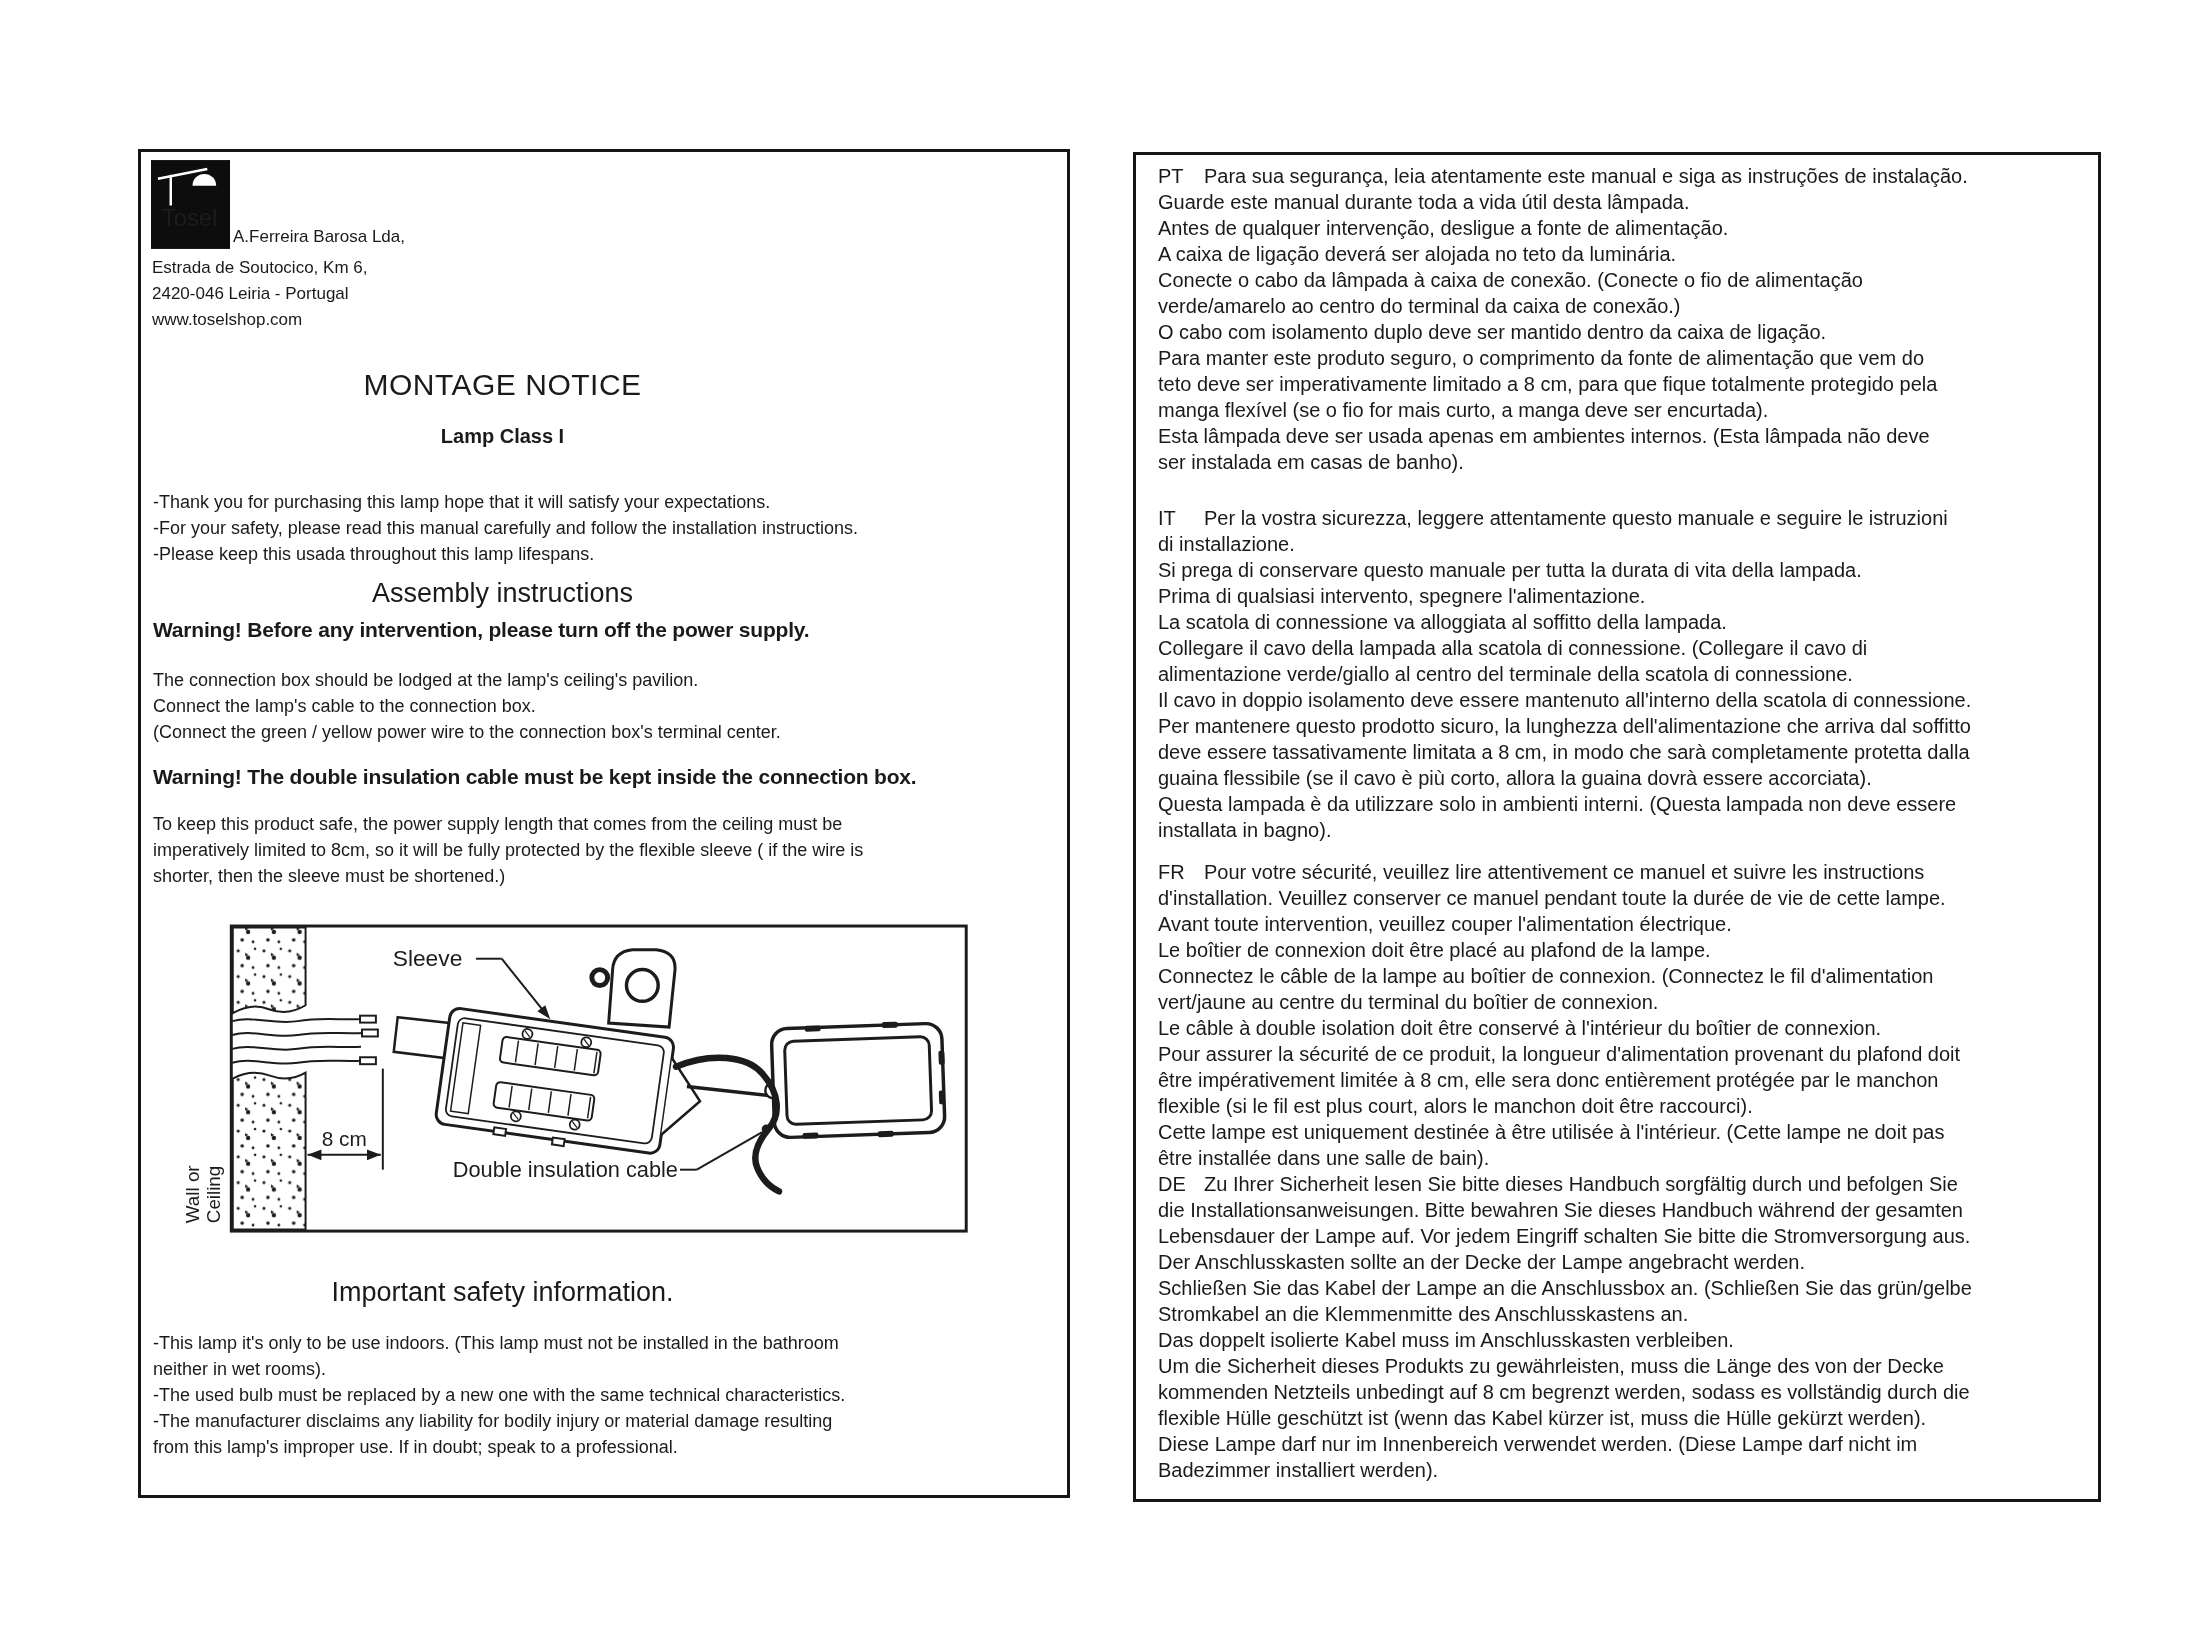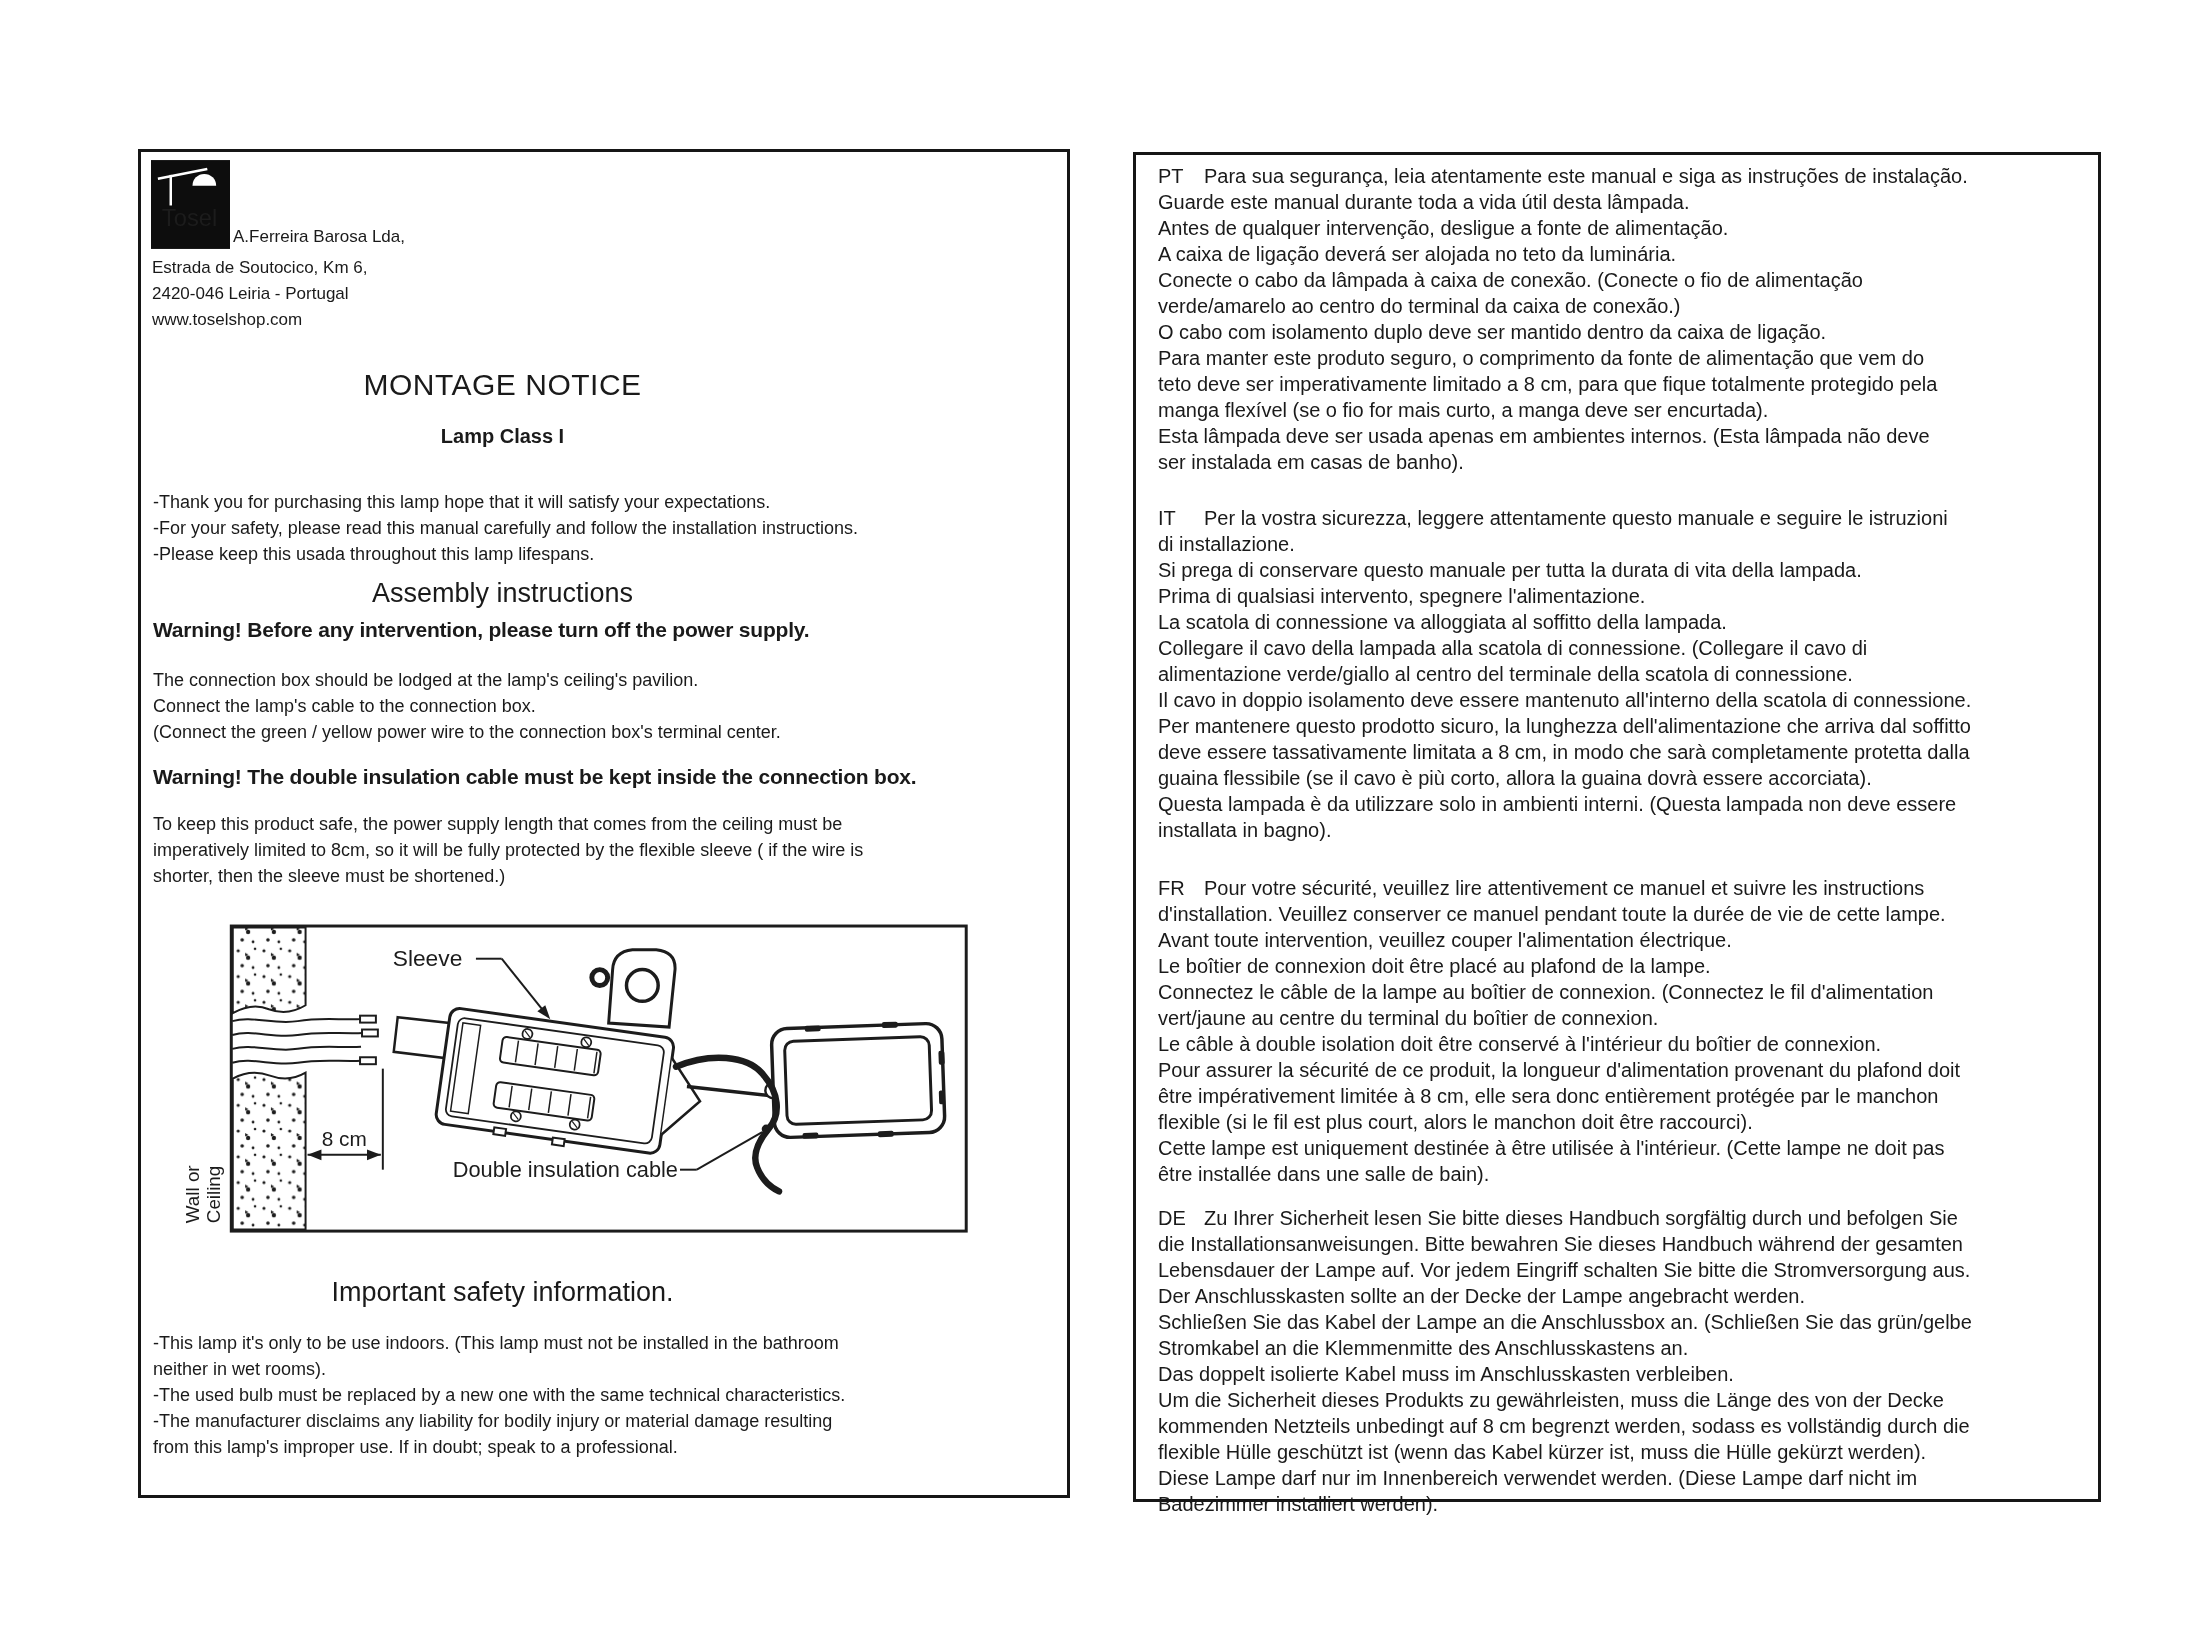--- a/index.html
+++ b/index.html
@@ -22,22 +22,22 @@
   .subtitle{font-size:20px;font-weight:bold}
   .section-heading{font-size:27px}
   .heading-center{left:0;width:723px;text-align:center}
   .body-text{font-size:18px;line-height:26px}
   .bold-warning{font-size:21px;font-weight:bold;line-height:25px;letter-spacing:-0.2px}
 
   
   .translations{position:absolute;left:22px;top:8px;right:16px}
   .lang-block{margin:0;font-size:20px;line-height:26px;white-space:pre-wrap}
   .lang-block:nth-child(1){margin-bottom:30px}
-  .lang-block:nth-child(2){margin-bottom:32px}
-  .lang-block:nth-child(3){margin-bottom:18px}
+  .lang-block:nth-child(2){margin-bottom:16px}
+  .lang-block:nth-child(3){margin-bottom:0}
   .lang-code{display:inline-block;min-width:46px}
 
   svg text{font-family:"Liberation Sans",sans-serif;fill:#1c1c1c}
 </style>
 </head>
 <body>
 
 <div class="page" id="left-page">
 
   <div class="abs" style="left:10px;top:8px">

